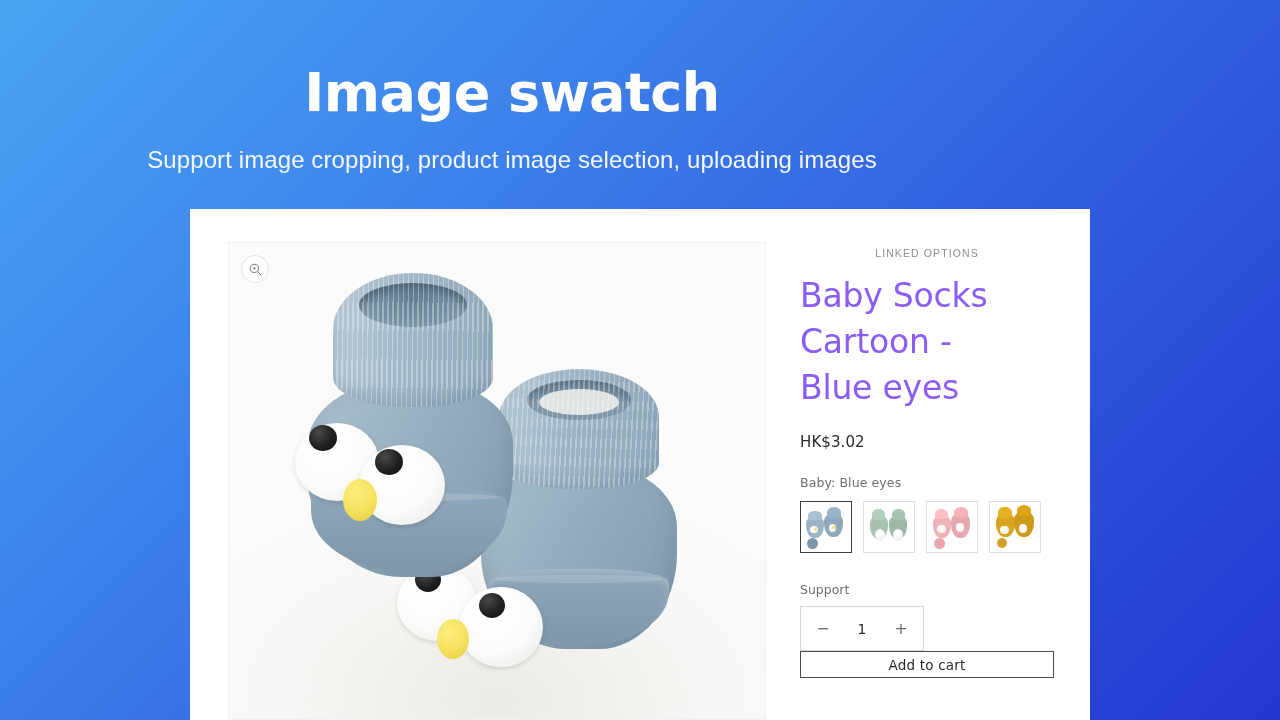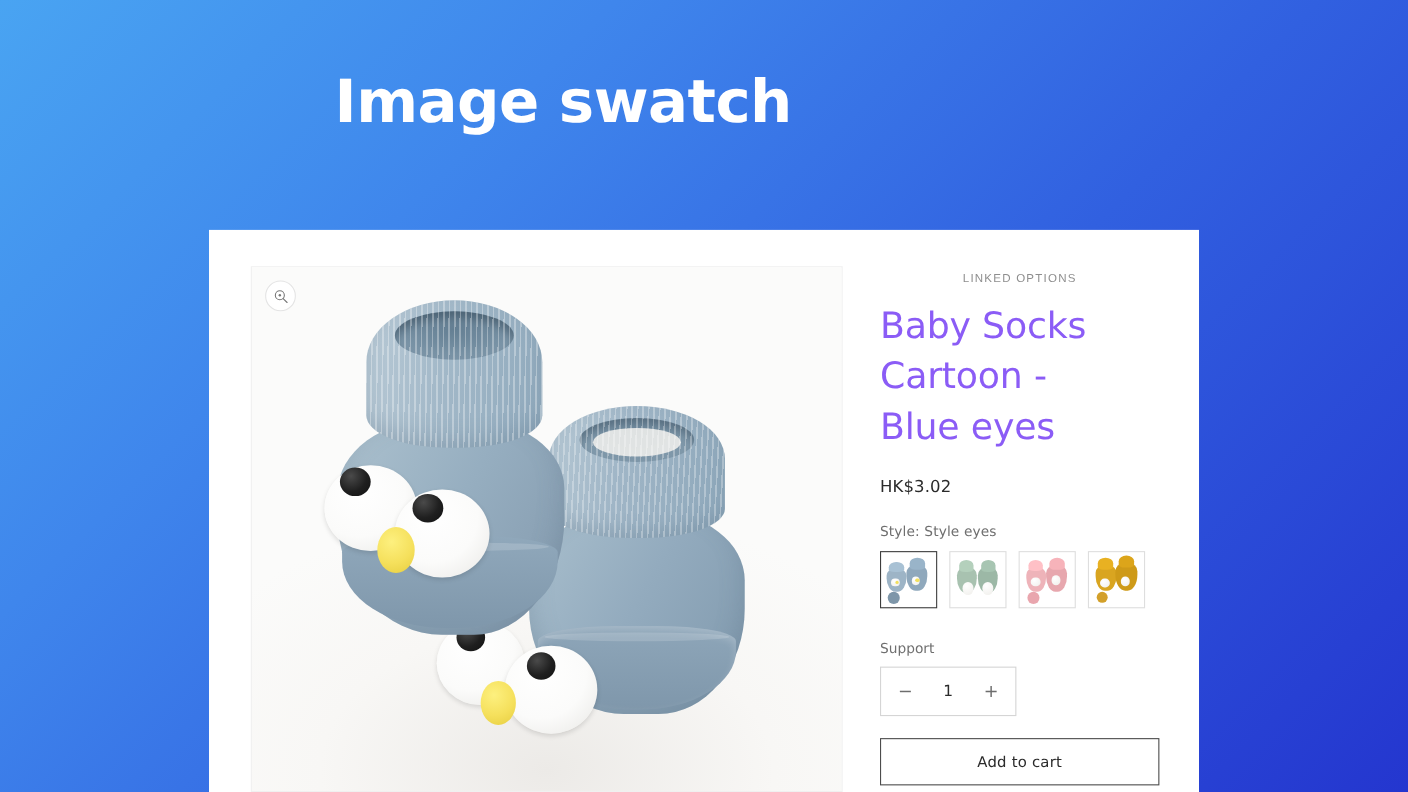--- a/index.html
+++ b/index.html
@@ -317,41 +317,42 @@
     width: 16px;
     text-align: center;
   }
   .qty-value {
     font-size: 14px;
     color: #2b2b2b;
   }
 
   
   .btn {
-    margin-top: 20px;
+    margin-top: 0;
     width: 254px;
-    height: 43px;
+    height: 27px;
     display: flex;
     align-items: center;
     justify-content: center;
     font-size: 13.5px;
     letter-spacing: 0.2px;
     cursor: pointer;
   }
   .btn-add {
     border: 1px solid #4c4c4c;
     background: #ffffff;
     color: #2b2b2b;
   }
 </style>
 </head>
 <body>
 
 <div class="hero">
   <div class="hero-title">Image swatch</div>
+  <div class="hero-subtitle">Support image cropping, product image selection, uploading images</div>
 </div>
 
 <div class="card">
 
   <div class="gallery">
     <div class="media">
 
       <div class="photo">
 
         <div class="bootie b2">
@@ -390,21 +391,21 @@
   </div>
 
   <div class="info">
 
     <div class="linked-options">LINKED OPTIONS</div>
 
     <h1 class="product-title">Baby Socks Cartoon - Blue eyes</h1>
 
     <div class="price">HK$3.02</div>
 
-    <div class="style-label">Style: Style eyes</div>
+    <div class="style-label">Baby: Blue eyes</div>
 
     <div class="swatches">
 
       <div class="swatch selected">
         <div class="sw-art">
           <div class="mini">
             <div class="mb" style="left:6%;top:28%;width:40%;height:46%;background:#9DB4C6;"></div>
             <div class="mb" style="left:46%;top:22%;width:42%;height:50%;background:#8FA8BC;"></div>
             <div class="wdot" style="left:16%;top:48%;width:16%;height:16%;"></div>
             <div class="wdot" style="left:56%;top:44%;width:16%;height:16%;"></div>

